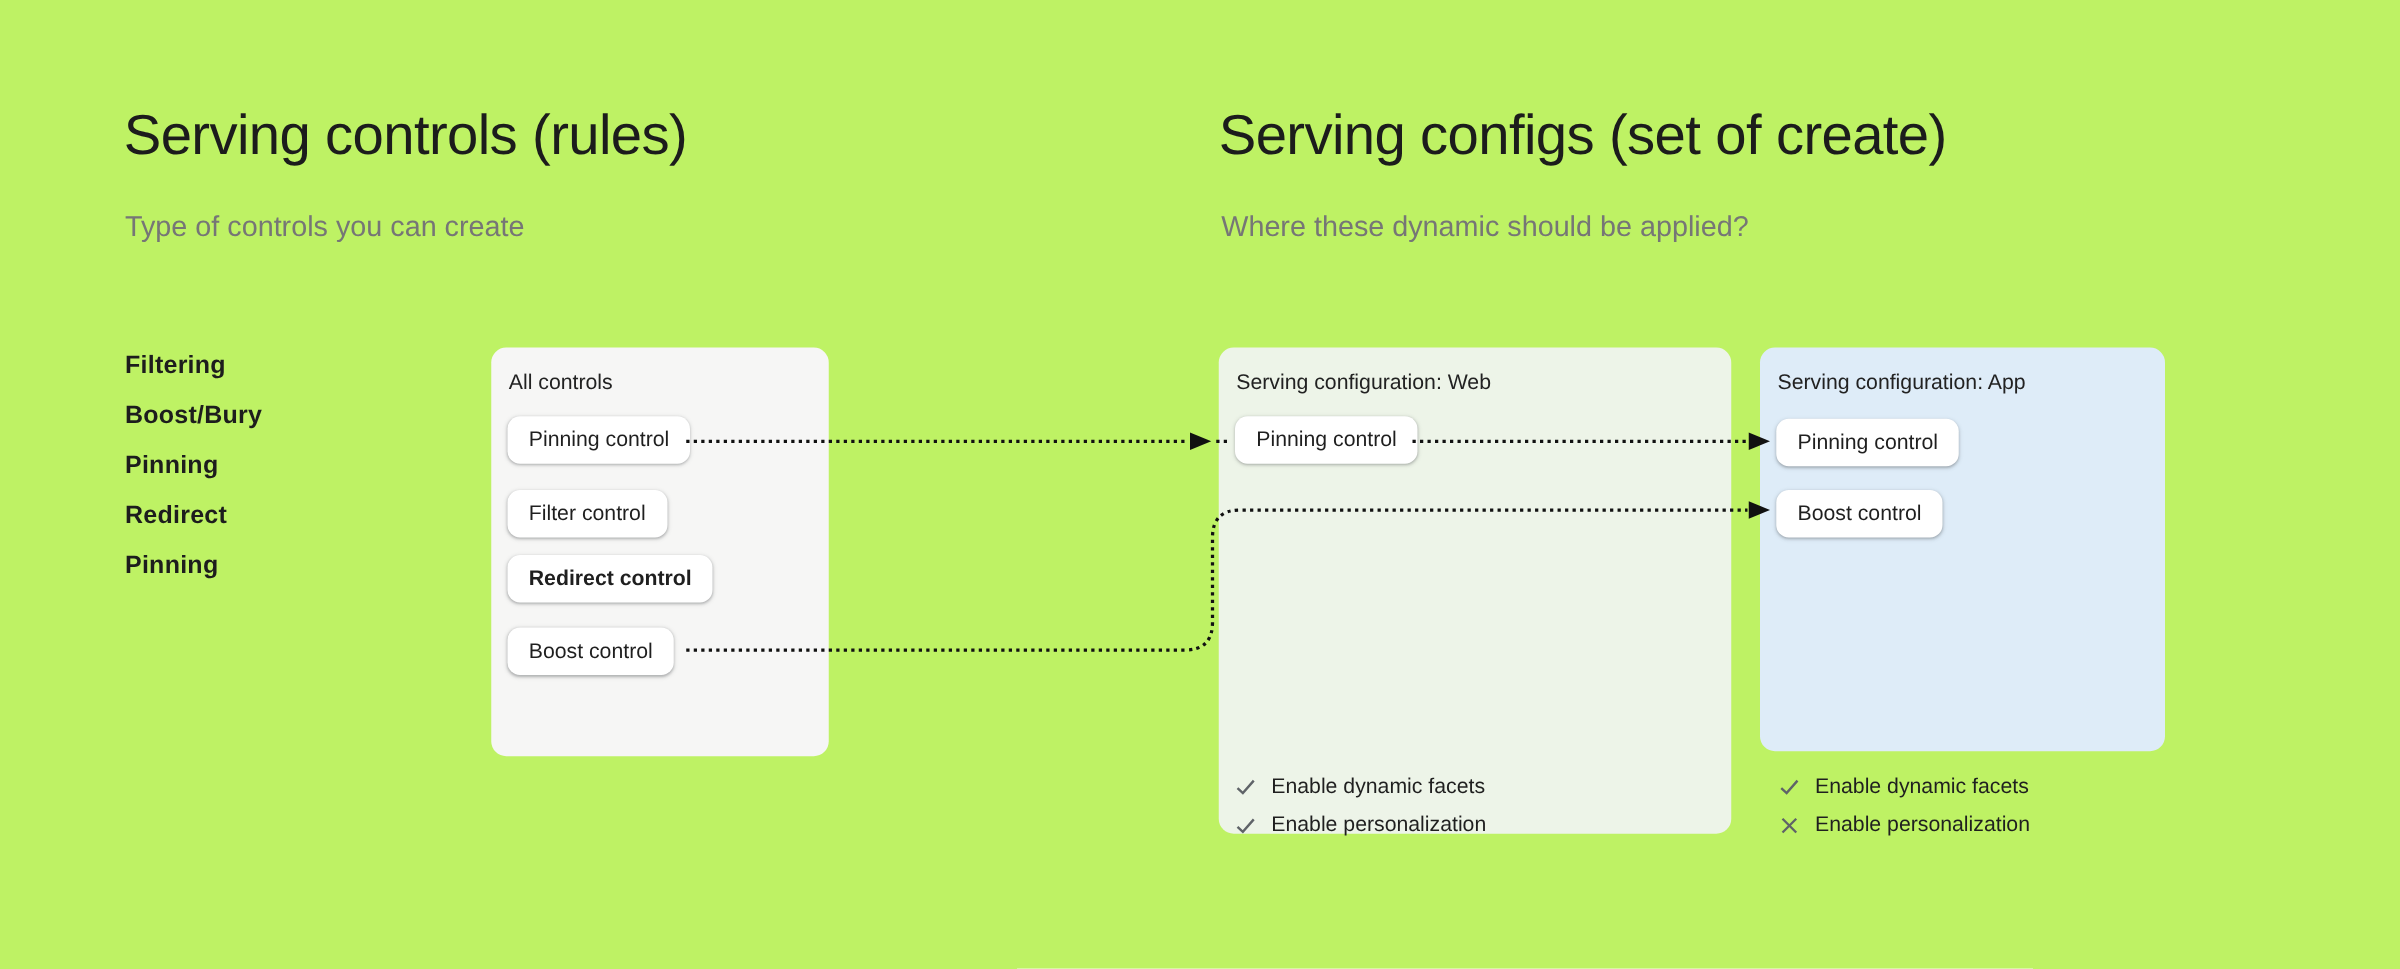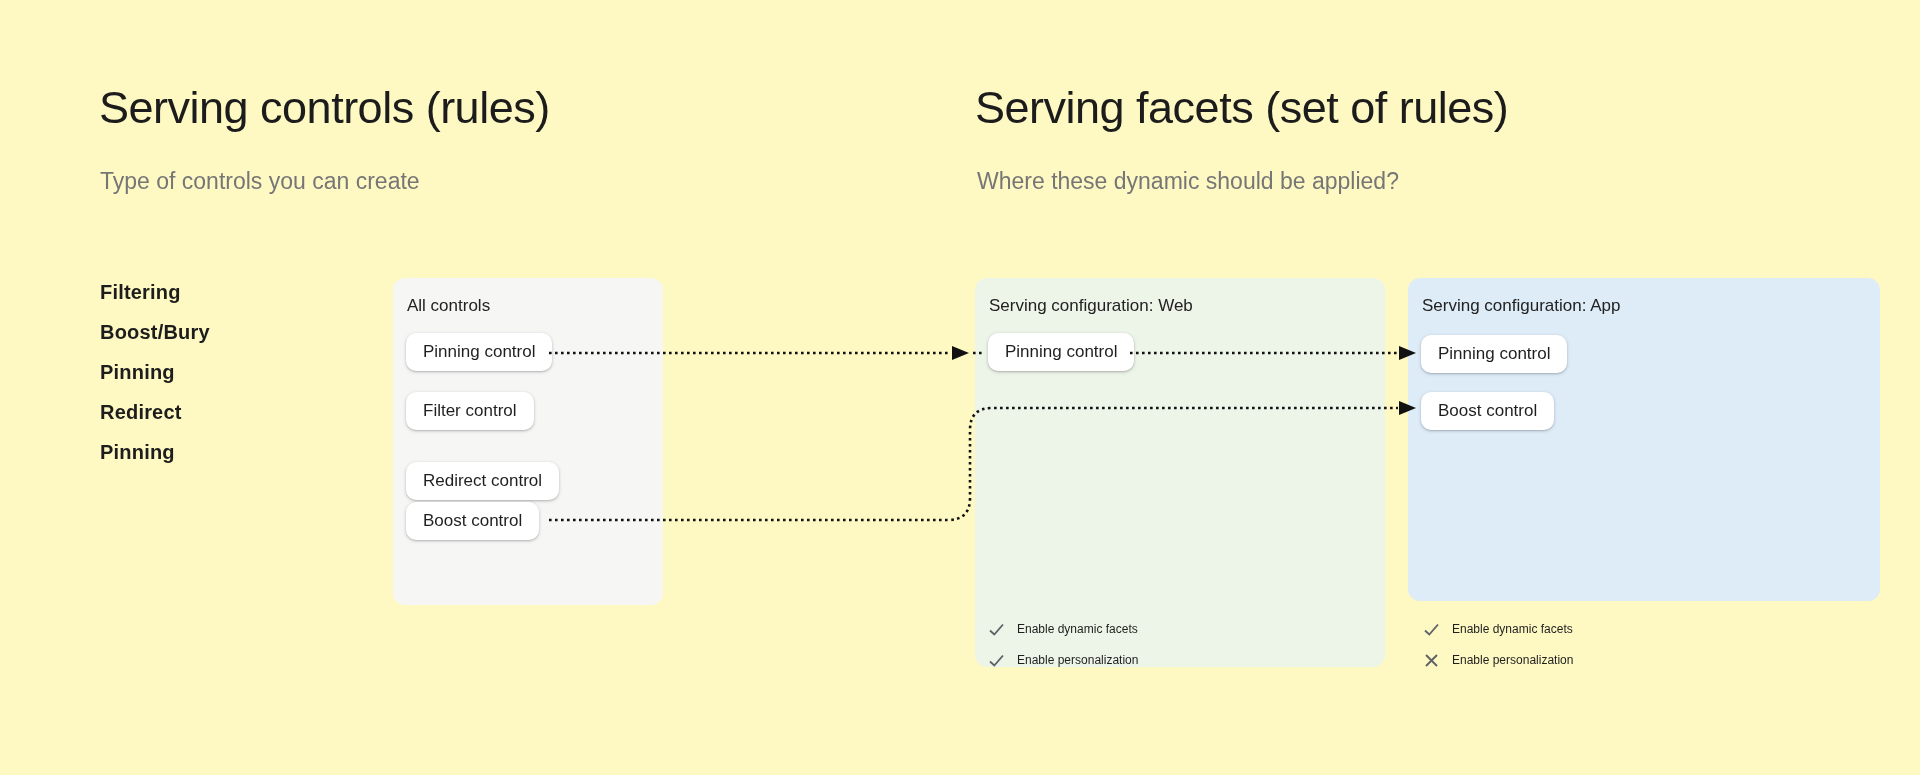--- a/index.html
+++ b/index.html
@@ -1,17 +1,17 @@
 <!DOCTYPE html>
 <html><head>
 <meta charset="utf-8">
 <style>
   html,body{margin:0;padding:0;background:#ffffff;}
   .stage{
-    position:relative;width:1920px;height:775px;background:#fef9c3;
+    position:relative;width:1920px;height:775px;background:#bef264;
     font-family:"Liberation Sans", sans-serif;color:#1f1f1f;overflow:hidden;
   }
   .title{
     position:absolute;font-size:45px;font-weight:400;letter-spacing:-0.5px;
     color:#1c1c1c;white-space:nowrap;
   }
   .title.left{left:99px;top:82px;}
   .title.right{left:975px;top:82px;}
   .subtitle{
     position:absolute;font-size:23px;font-weight:400;color:#767676;white-space:nowrap;
@@ -21,63 +21,63 @@
   .type-list{
     position:absolute;left:100px;top:272px;margin:0;padding:0;list-style:none;
   }
   .type-list li{
     height:40px;display:flex;align-items:center;
     font-size:20px;font-weight:700;color:#1d1d1d;letter-spacing:0.2px;
   }
   .card{position:absolute;top:278px;border-radius:12px;}
   .card-gray{left:393px;width:270px;height:327px;background:#f6f6f5;}
   .card-green{left:975px;width:410px;height:389px;background:#edf4e8;}
-  .card-blue{left:1408px;width:472px;height:323px;background:#deecf8;}
+  .card-blue{left:1408px;width:324px;height:323px;background:#deecf8;}
   .card-label{
     position:absolute;left:14px;top:18px;font-size:17px;color:#222;white-space:nowrap;text-align:center;
   }
   .pill{
     position:absolute;left:13px;display:inline-flex;align-items:center;
     height:38px;padding:0 17px;background:#ffffff;border:none;border-radius:10px;
     font-family:"Liberation Sans", sans-serif;font-size:17px;color:#1f1f1f;white-space:nowrap;
     box-shadow:0 1px 2px rgba(60,64,67,.28),0 1px 4px rgba(60,64,67,.14);
   }
   .footer{
     position:absolute;top:618px;display:flex;flex-direction:column;gap:9px;
   }
   .footer.web{left:988px;}
   .footer.app{left:1423px;}
   .feature-row{display:flex;align-items:center;gap:12px;height:22px;}
   .feature-row .ficon{width:17px;height:17px;flex:0 0 17px;}
-  .feature-row .ftext{font-size:12px;color:#1f1f1f;white-space:nowrap;}
+  .feature-row .ftext{font-size:17px;color:#1f1f1f;white-space:nowrap;}
   .flow-svg{position:absolute;left:0;top:0;z-index:6;pointer-events:none;}
 </style>
 </head>
 <body>
 
 <div class="stage">
 
   <div class="title left">Serving controls (rules)</div>
   <div class="subtitle left">Type of controls you can create</div>
-  <div class="title right">Serving facets (set of rules)</div>
+  <div class="title right">Serving configs (set of create)</div>
   <div class="subtitle right">Where these dynamic should be applied?</div>
 
   <ul class="type-list">
     <li>Filtering</li>
     <li>Boost/Bury</li>
     <li>Pinning</li>
     <li>Redirect</li>
     <li>Pinning</li>
   </ul>
 
   <div class="card card-gray">
     <span class="card-label">All controls</span>
     <button class="pill" style="top:55px;">Pinning control</button>
     <button class="pill" style="top:114px;">Filter control</button>
-    <button class="pill" style="top:184px;">Redirect control</button>
+    <button class="pill" style="top:166px;font-weight:bold;">Redirect control</button>
     <button class="pill" style="top:224px;">Boost control</button>
   </div>
 
   <div class="card card-green">
     <span class="card-label">Serving configuration: Web</span>
     <button class="pill" style="top:55px;">Pinning control</button>
   </div>
 
   <div class="card card-blue">
     <span class="card-label">Serving configuration: App</span>

